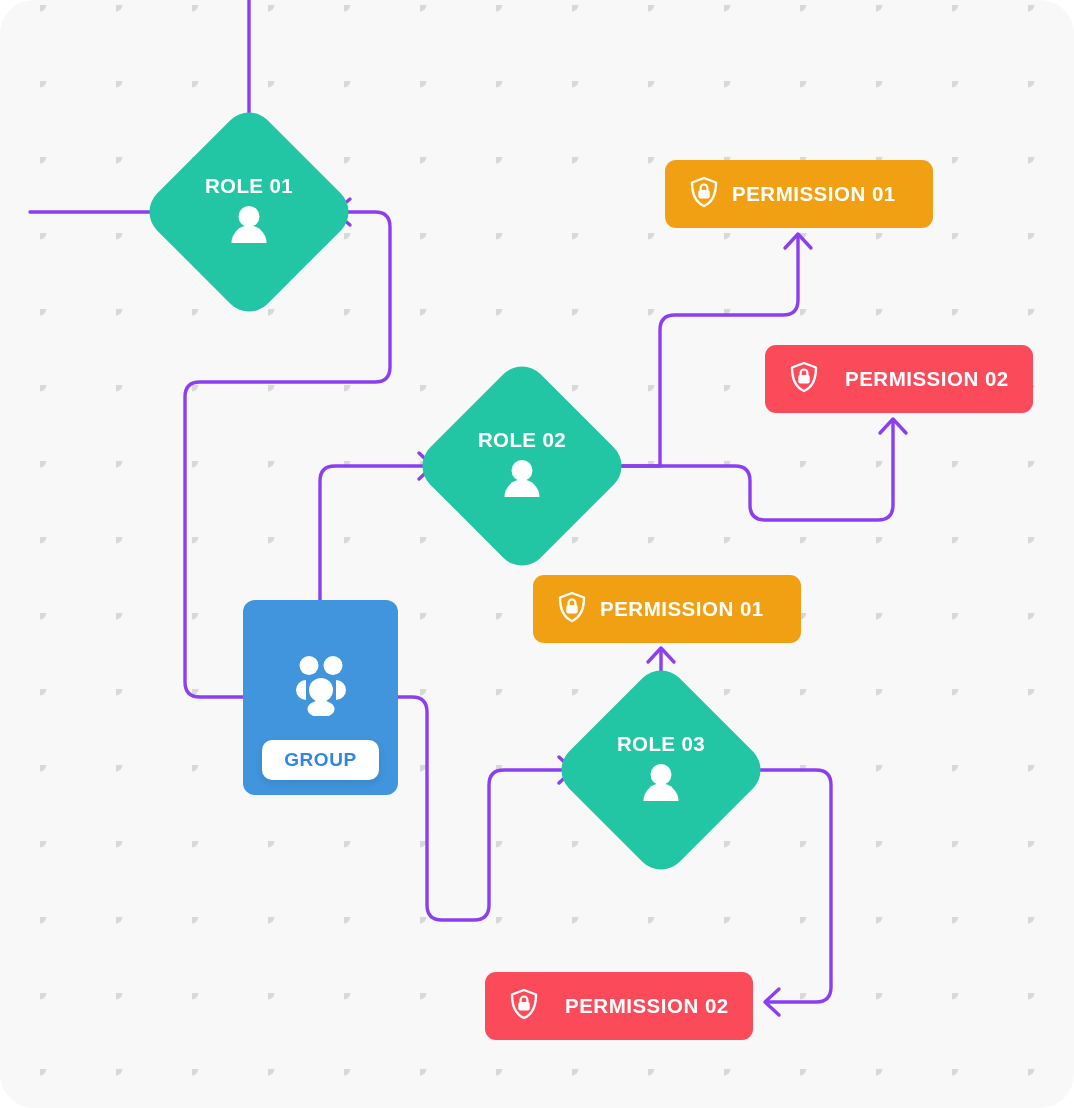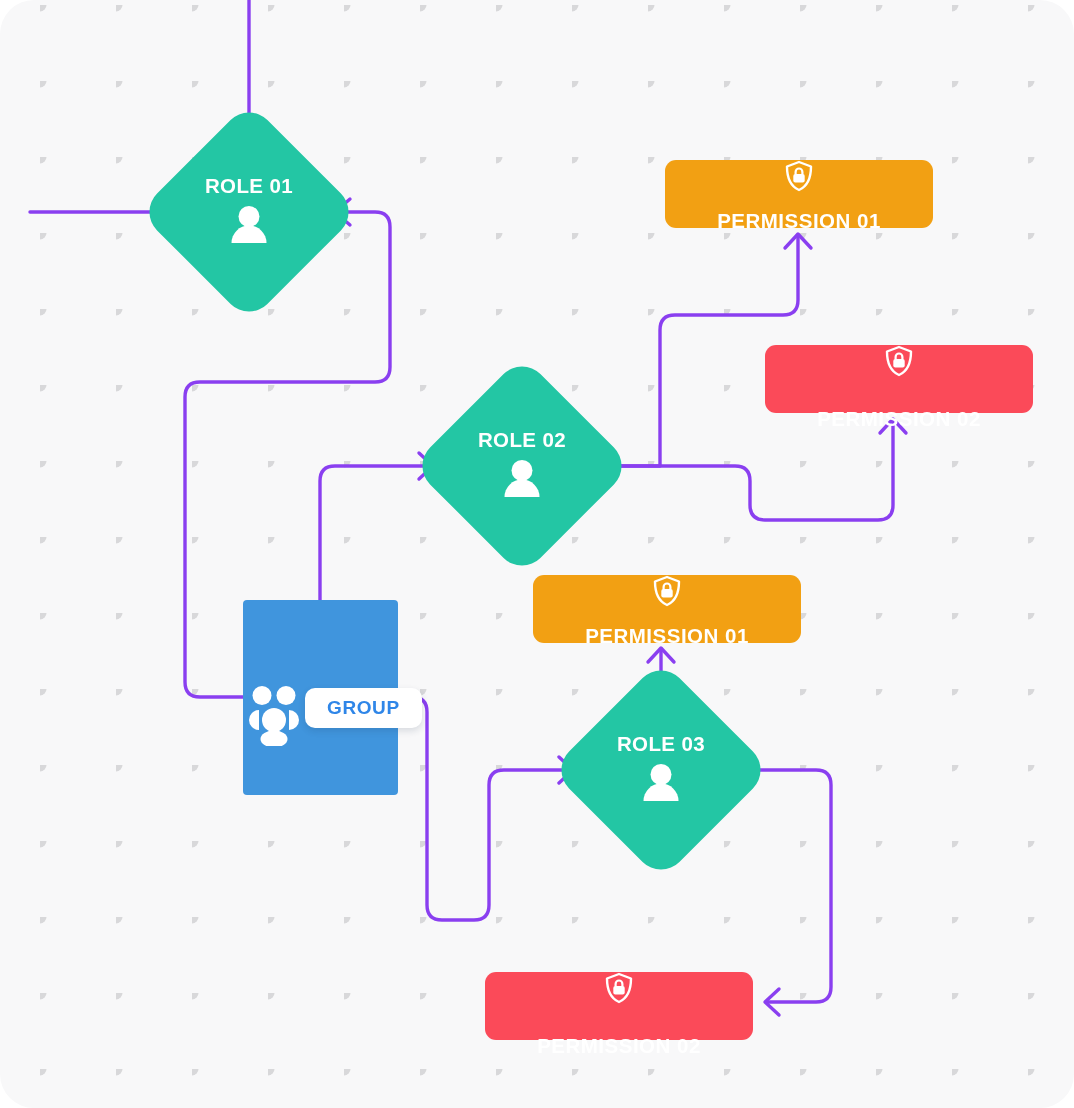--- a/index.html
+++ b/index.html
@@ -58,44 +58,43 @@
   
   .perm-node {
     position: absolute;
     height: 68px;
     border-radius: 11px;
     display: flex;
     align-items: center;
     padding: 0 24px;
     box-sizing: border-box;
     gap: 13px;
-    flex-direction: column;
   }
   .perm-orange { background: #f2a013; }
   .perm-red    { background: #fb4a59; gap: 26px; }
   .perm-label {
     color: #ffffff;
     font-size: 20.5px;
     font-weight: bold;
     letter-spacing: 0.5px;
     white-space: nowrap;
   }
   .shield-icon { display: block; flex: 0 0 auto; }
 
   
   .group-node {
     position: absolute;
     width: 155px;
     height: 195px;
-    border-radius: 4px;
+    border-radius: 12px;
     background: #4095dd;
     display: flex;
-    flex-direction: row;
+    flex-direction: column;
     align-items: center;
-    justify-content: flex-start;
+    justify-content: center;
   }
   .group-icon { display: block; margin-top: 40px; }
   .group-pill {
     margin-top: 20px;
     background: #ffffff;
     border-radius: 10px;
     padding: 9px 22px;
     box-shadow: 0 3px 7px rgba(20,40,70,0.14);
   }
   .group-pill-label {

